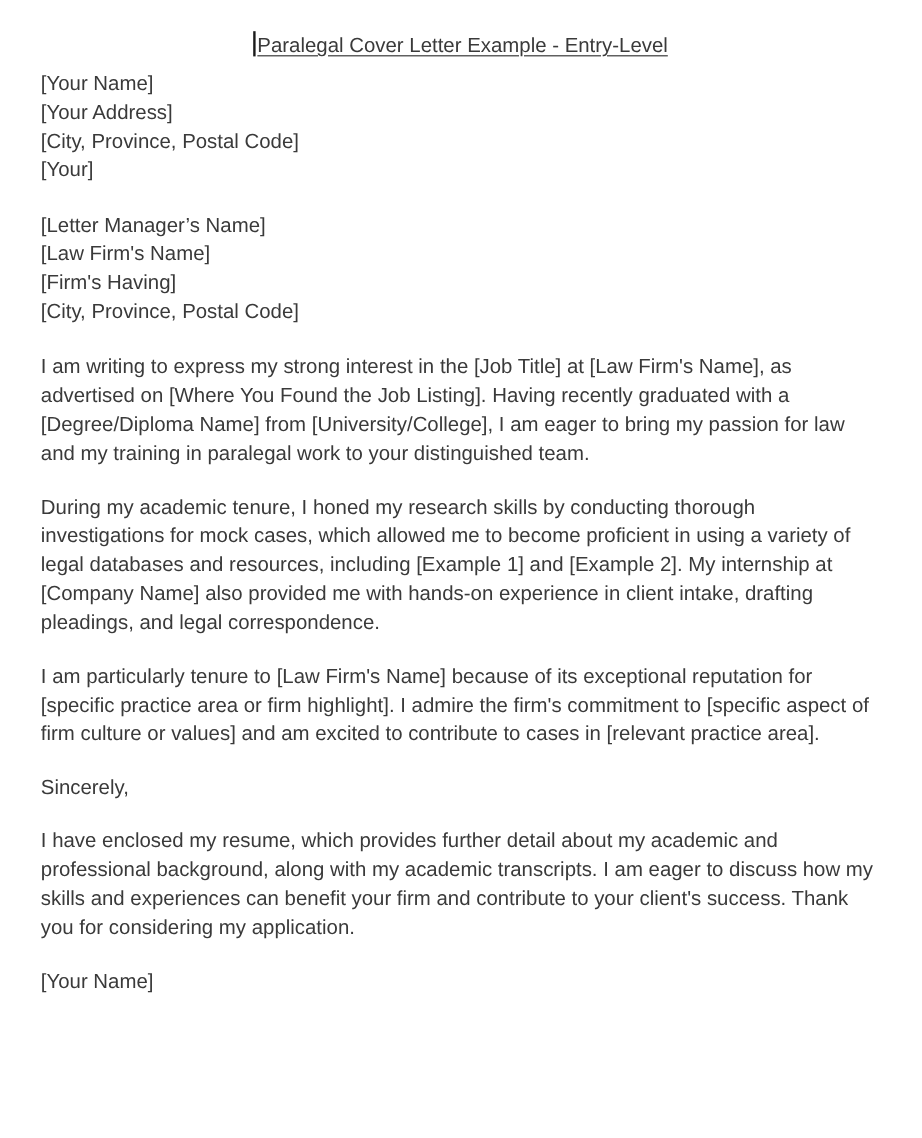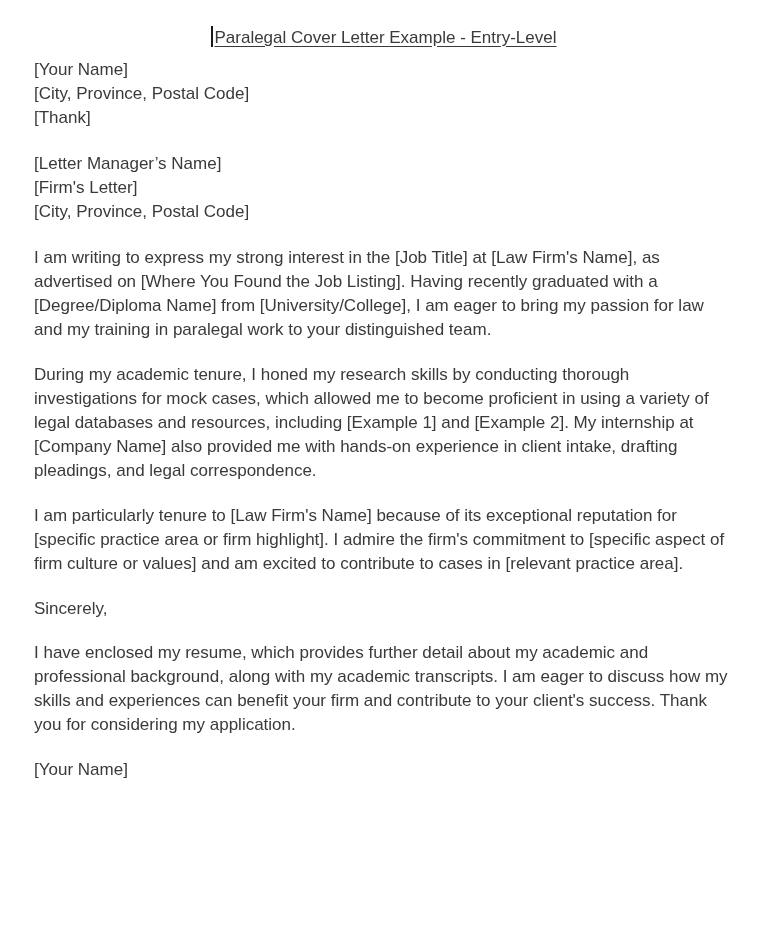--- a/index.html
+++ b/index.html
@@ -59,27 +59,29 @@
 </style>
 </head>
 <body>
 
 <div class="page">
 
   <h1 class="title"><span class="caret"></span><span class="title-text">Paralegal Cover Letter Example - Entry-Level</span></h1>
 
   <div class="block">
     <p>[Your Name]</p>
+    <p>[Your Address]</p>
     <p>[City, Province, Postal Code]</p>
-    <p>[Thank]</p>
+    <p>[Your]</p>
   </div>
 
   <div class="block">
     <p>[Letter Manager’s Name]</p>
-    <p>[Firm's Letter]</p>
+    <p>[Law Firm's Name]</p>
+    <p>[Firm's Having]</p>
     <p>[City, Province, Postal Code]</p>
   </div>
 
 
   <p class="para">I am writing to express my strong interest in the [Job Title] at [Law Firm's Name], as advertised on [Where You Found the Job Listing]. Having recently graduated with a [Degree/Diploma Name] from [University/College], I am eager to bring my passion for law and my training in paralegal work to your distinguished team.</p>
 
   <p class="para">During my academic tenure, I honed my research skills by conducting thorough investigations for mock cases, which allowed me to become proficient in using a variety of legal databases and resources, including [Example 1] and [Example 2]. My internship at [Company Name] also provided me with hands-on experience in client intake, drafting pleadings, and legal correspondence.</p>
 
   <p class="para">I am particularly tenure to [Law Firm's Name] because of its exceptional reputation for [specific practice area or firm highlight]. I admire the firm's commitment to [specific aspect of firm culture or values] and am excited to contribute to cases in [relevant practice area].</p>
 

